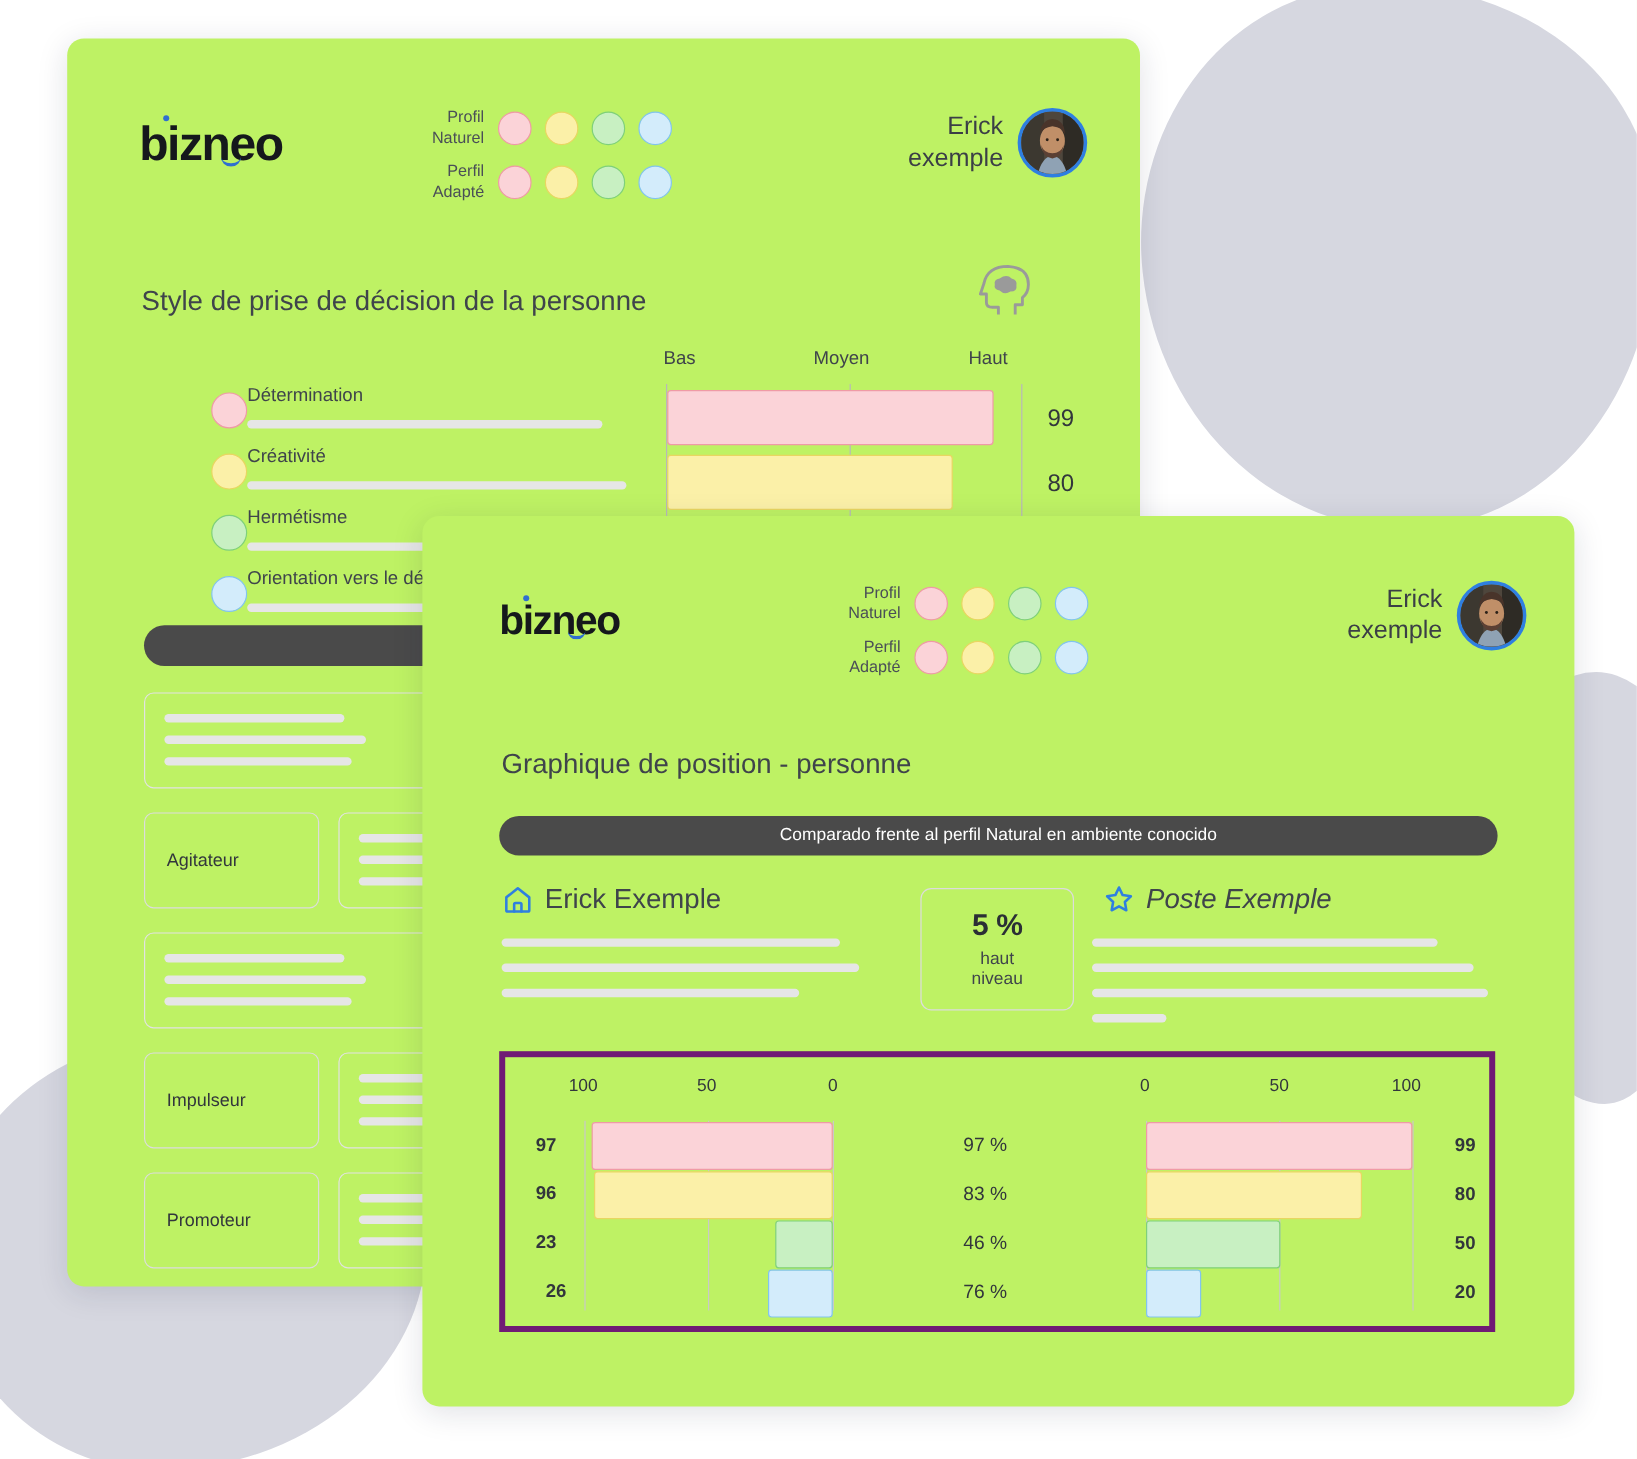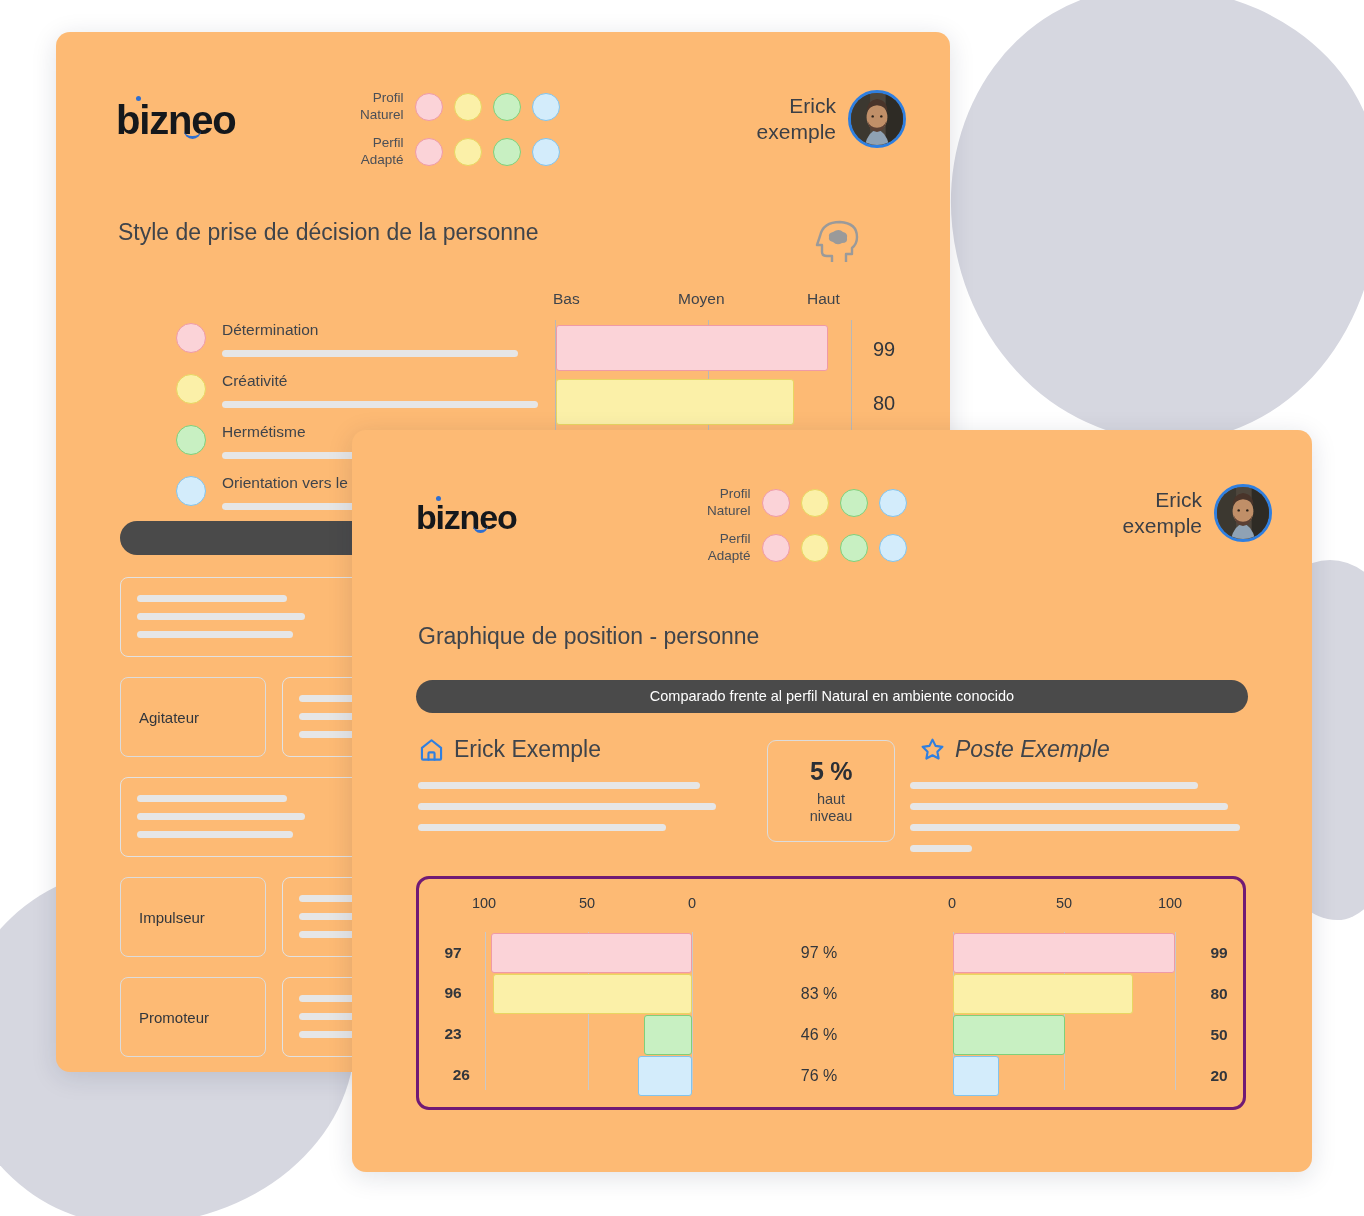--- a/index.html
+++ b/index.html
@@ -23,21 +23,21 @@
     border-radius: 50% 50% 46% 54% / 42% 44% 56% 58%;
   }
   .blob-bl {
     top: 865px; left: -45px; width: 400px; height: 360px;
     border-radius: 48% 52% 56% 44% / 50% 48% 52% 50%;
   }
 
   
   .card {
     position: absolute;
-    background: #fdba74;
+    background: #bef264;
     border-radius: 14px;
     box-shadow: 0 5px 26px rgba(25,30,60,0.13);
   }
   .card-back { left: 56px; top: 32px; width: 894px; height: 1040px; z-index: 1; overflow: hidden; }
   .card-front { left: 352px; top: 430px; width: 960px; height: 742px; z-index: 3; overflow: hidden; }
 
   
   .hdr { position: relative; display: flex; align-items: flex-start; }
   .logo {
     font-size: 40px; font-weight: 700; letter-spacing: -1.2px;
@@ -71,21 +71,21 @@
   .avatar {
     width: 58px; height: 58px; border-radius: 50%;
     border: 3px solid #2f7fe0; overflow: hidden; flex: none;
     background: #5c5347;
   }
   .avatar svg { display: block; width: 100%; height: 100%; }
 
   .title { font-size: 23px; color: #3f444b; font-weight: 400; }
 
   
-  .legend-row { display: flex; align-items: flex-start; gap: 16px; }
+  .legend-row { display: flex; align-items: flex-end; }
   .legend-dot { width: 30px; height: 30px; border-radius: 50%; border: 1.6px solid; flex: none; margin-top: 2px; }
   .legend-txt { flex: 1; }
   .legend-name { font-size: 15.5px; color: #3f444b; }
   .skl { height: 7px; border-radius: 4px; background: #e6e6e6; }
 
   .scale-lbl { font-size: 15.5px; color: #3f444b; }
 
   .bar-outer { position: relative; }
   .bar { position: absolute; height: 46px; border-radius: 3px; border: 1.4px solid; }
   .vline { position: absolute; width: 1px; background: #b8b8b8; }
@@ -114,21 +114,21 @@
   .icon-b svg { display: block; width: 100%; height: 100%; }
 
   .pct-box {
     border: 1px solid #dcdcdc; border-radius: 9px;
     display: flex; flex-direction: column; align-items: center;
     justify-content: center; text-align: center;
   }
   .pct-val { font-size: 25px; color: #2b2f35; font-weight: 700; letter-spacing: -0.3px; }
   .pct-sub { font-size: 14.5px; color: #3f444b; line-height: 1.2; margin-top: 5px; }
 
-  .chart-frame { border: 3px solid #701a75; border-radius: 13px; position: relative; }
+  .chart-frame { border: 5px solid #701a75; border-radius: 0; position: relative; }
   .tick { position: absolute; font-size: 14.5px; color: #32363c; text-align: center; }
   .rowval { position: absolute; font-size: 15.5px; color: #32363c; font-weight: 600; }
   .rowpct { position: absolute; font-size: 16px; color: #32363c; }
   .bar-f { position: absolute; height: 40px; border-radius: 3px; border: 1.3px solid; }
   .gl { position: absolute; width: 1px; background: #c9c9c9; }
 </style>
 </head>
 <body>
 
 <div class="stage">
@@ -187,21 +187,21 @@
             <ellipse cx="30" cy="28" rx="12" ry="15" fill="#c08f68"></ellipse>
             <path d="M18 22 q1-14 12-15 q12 1 12 15 q-2-7-12-8 q-9 1-12 8z" fill="#49342a"></path>
             <path d="M19 32 q2 12 11 13 q9-1 11-13 q-3 8-11 8 q-8 0-11-8z" fill="#5b4034"></path>
             <circle cx="25" cy="27" r="1.4" fill="#2b2118"></circle>
             <circle cx="35" cy="27" r="1.4" fill="#2b2118"></circle>
           </svg>
         </div>
       </div>
     </div>
 
-    <div class="title" style="margin:50px 0 0 62px;">Style de prise de décision de la personne</div>
+    <div class="title" style="margin:68px 0 0 62px;">Style de prise de décision de la personne</div>
 
     <div style="position:absolute;left:497px;top:258px;" class="scale-lbl">Bas</div>
     <div style="position:absolute;left:622px;top:258px;" class="scale-lbl">Moyen</div>
     <div style="position:absolute;left:751px;top:258px;" class="scale-lbl">Haut</div>
     <div style="position:absolute;left:759px;top:186px;width:44px;height:46px;">
       <svg viewBox="0 0 44 46" fill="none" stroke="#9a9a9a" stroke-width="2.4">
         <path d="M31 44 V36 h6 v-6 q5-4 5-11 Q42 5 25 4 Q8 4 5 18 l-3 9 h5 v7 q0 4 5 4 h5 v6" stroke-linejoin="round"></path>
         <path d="M18 14 q6-4 10 0 q5 1 4 6 q1 5-5 5 q-5 3-9-1 q-5-1-4-5 q-1-4 4-5z" fill="#9a9a9a" stroke="none"></path>
       </svg>
     </div>

